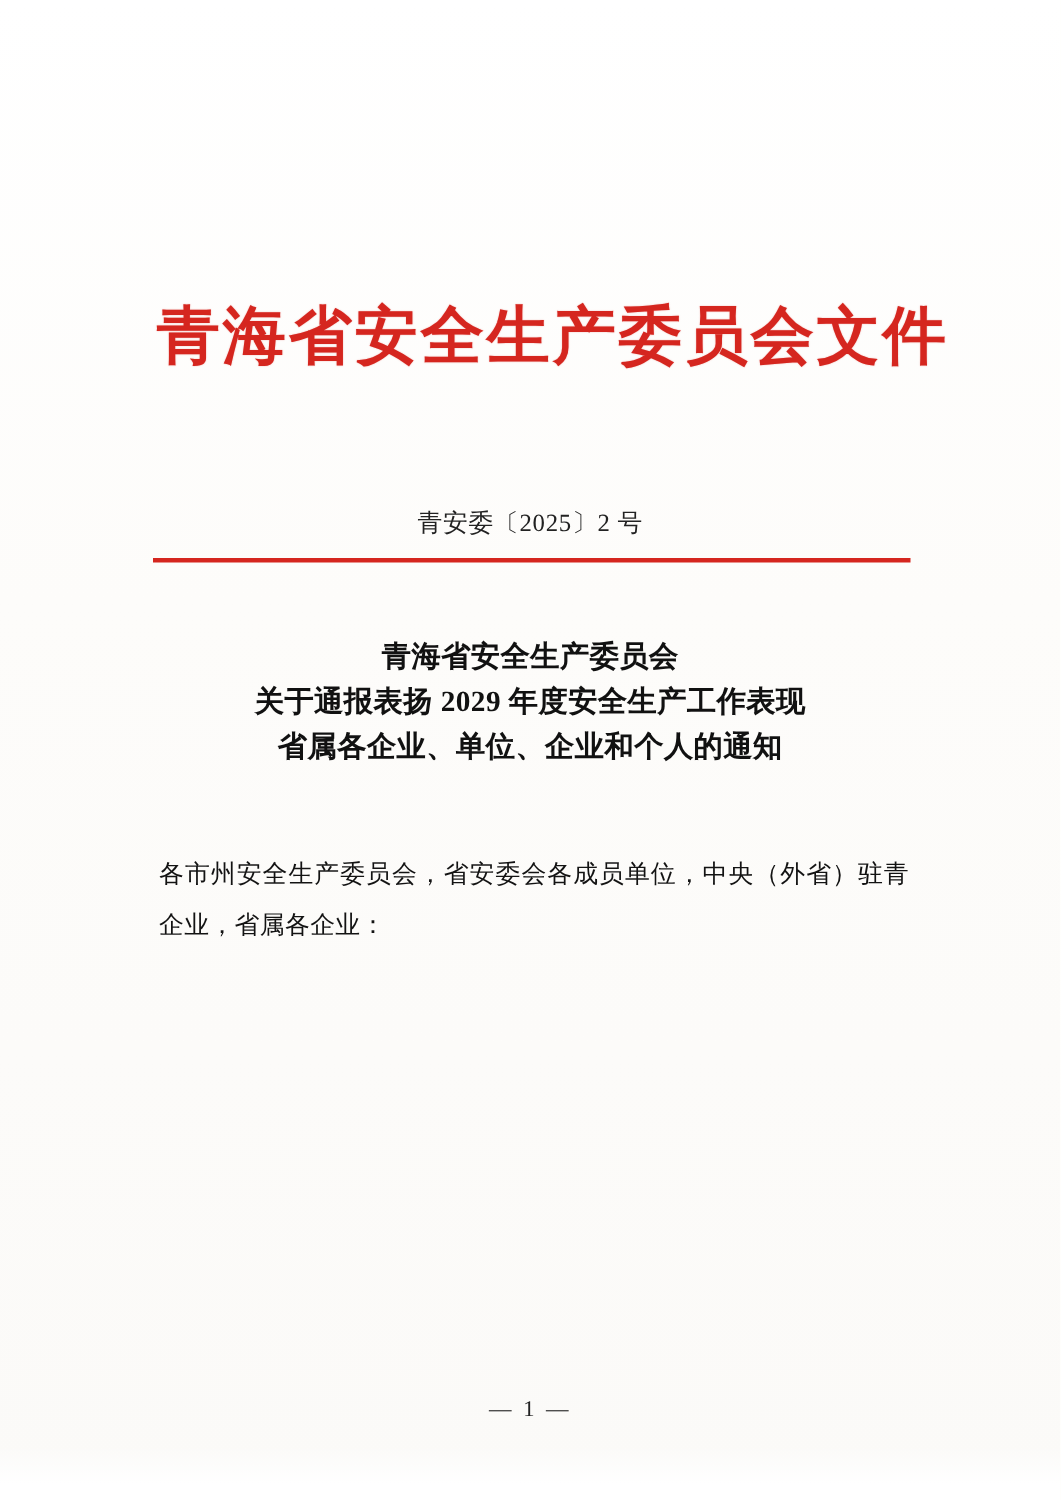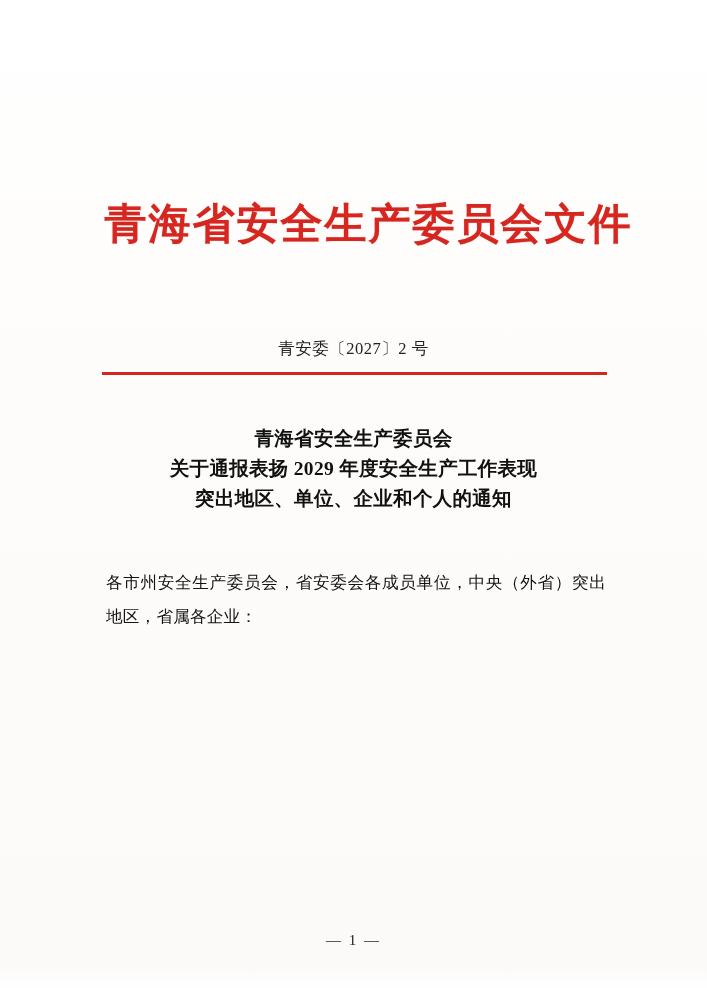--- a/index.html
+++ b/index.html
@@ -119,31 +119,31 @@
 </head>
 <body>
 
 <div class="page">
   <div class="paper-tint"></div>
 
   <div class="content">
 
     <div class="doc-title">青海省安全生产委员会文件</div>
 
-    <div class="doc-number">青安委〔2027〕2 号</div>
+    <div class="doc-number">青安委〔2025〕2 号</div>
 
     <div class="red-rule"></div>
 
     <div class="subject">
       <div>青海省安全生产委员会</div>
       <div>关于通报表扬 2029 年度安全生产工作表现</div>
-      <div>突出地区、单位、企业和个人的通知</div>
+      <div>省属各企业、单位、企业和个人的通知</div>
     </div>
 
     <div class="body-text">
-      <p>各市州安全生产委员会，省安委会各成员单位，中央（外省）突出地区，省属各企业：</p>
+      <p>各市州安全生产委员会，省安委会各成员单位，中央（外省）驻青企业，省属各企业：</p>
     </div>
 
     <div class="page-number">— 1 —</div>
   </div>
 
   <div class="bottom-fade"></div>
 </div>
 
 </body></html>

